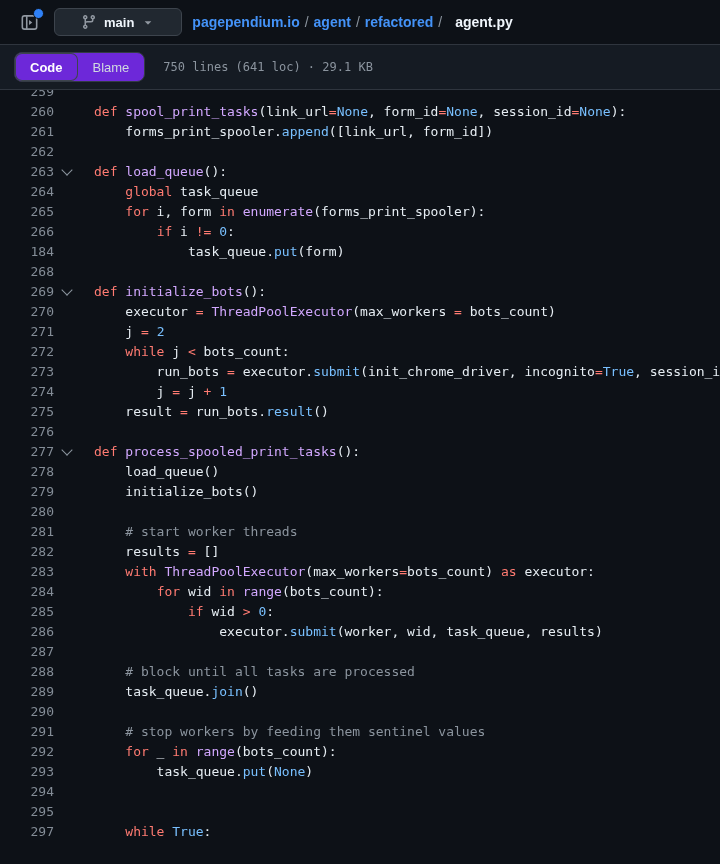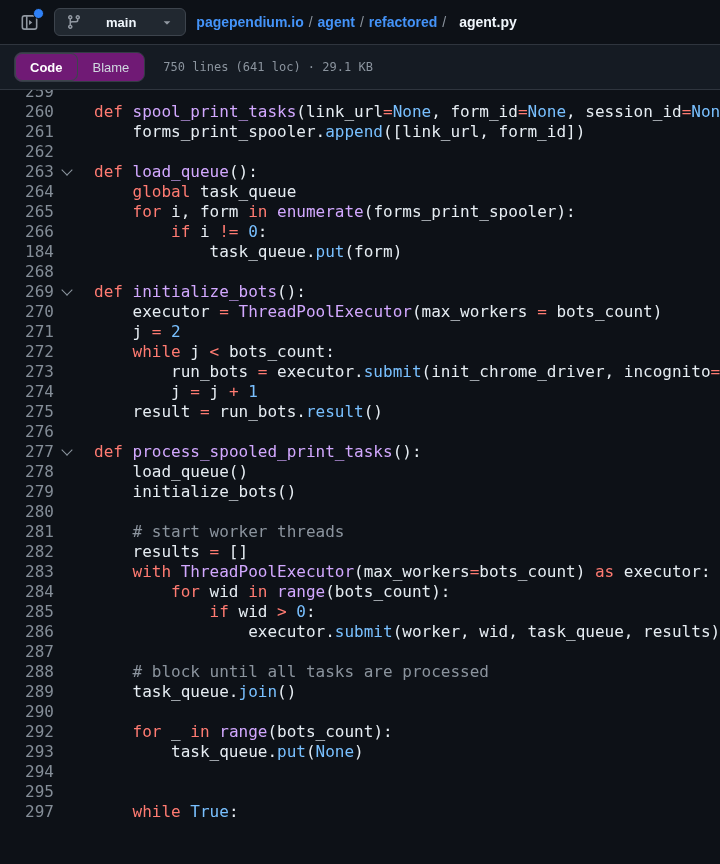--- a/index.html
+++ b/index.html
@@ -17,38 +17,38 @@
   .tree-btn{
     position:relative;width:30px;height:30px;flex:none;
     background:transparent;border:0;border-radius:6px;
     display:flex;align-items:center;justify-content:center;cursor:pointer;
   }
   .tree-btn .dot{
     position:absolute;top:1px;right:0px;width:9px;height:9px;border-radius:50%;
     border:1.5px solid #0d1117;box-sizing:content-box;
   }
   .branch-btn{
-    display:inline-flex;align-items:center;gap:24px;height:28px;flex:none;
-    padding:0 11px;background:#212830;border:1px solid #3d444d;border-radius:6px;
+    display:inline-flex;align-items:center;gap:7px;height:28px;flex:none;
+    padding:0 26px;background:#212830;border:1px solid #3d444d;border-radius:6px;
     color:#f0f6fc;font-weight:700;font-size:13px;cursor:pointer;
     font-family:"Liberation Sans",sans-serif;
   }
   .breadcrumb{display:flex;align-items:center;font-size:14px;white-space:nowrap;overflow:hidden;}
   .breadcrumb a{text-decoration:none;font-weight:700;}
   .bc-sep{color:#8b949e;padding:0 5px;font-weight:400;}
   .bc-file{color:#f0f6fc;font-weight:700;margin-left:8px;}
   
   .toolbar{
     height:46px;box-sizing:border-box;background:#151b23;
     border-top:1px solid #2f353e;border-bottom:1px solid #2f353e;
     display:flex;align-items:center;gap:18px;padding:0 14px;
   }
   .seg{
     display:flex;align-items:stretch;height:30px;box-sizing:border-box;
-    background:#701a75;border:1px solid #343b45;border-radius:8px;
+    background:#6d28d9;border:1px solid #343b45;border-radius:8px;
   }
   .seg .tab{
     display:flex;align-items:center;padding:0 15px;font-size:13px;cursor:pointer;
     border:0;background:transparent;font-family:"Liberation Sans",sans-serif;
   }
   .tab-code{
     background:#04070b;color:#ffffff;font-weight:700;
     border-radius:7px;box-shadow:inset 0 0 0 1px #3d444d;
   }
   .tab-blame{color:#d1d9e0;font-weight:400;}
@@ -56,21 +56,21 @@
     font-family:"DejaVu Sans Mono","Liberation Mono",monospace;
     font-size:12px;color:#8b949e;
   }
   
   .code-area{
     height:774px;overflow:hidden;background:#0d1117;position:relative;
   }
   .lines{margin-top:-8px;}
   .row{
     display:flex;height:20px;line-height:20px;white-space:pre;
-    font-family:"DejaVu Sans Mono","Liberation Mono",monospace;font-size:16px;
+    font-family:"DejaVu Sans Mono","Liberation Mono",monospace;font-size:13px;
   }
   .ln{width:54px;flex:none;text-align:right;cursor:pointer;user-select:none;}
   .fold{width:26px;flex:none;display:flex;align-items:center;justify-content:center;cursor:pointer;}
   .chev{
     width:7px;height:7px;margin-top:-4px;
     border-right:1.6px solid #8b949e;border-bottom:1.6px solid #8b949e;
     transform:rotate(45deg);
   }
   .src{padding-left:14px;}
 </style>
@@ -149,19 +149,20 @@
       <div class="row"><span class="ln">281</span><span class="fold"></span><span class="src"><span class="tk-c">    # start worker threads</span></span></div>
       <div class="row"><span class="ln">282</span><span class="fold"></span><span class="src"><span class="tk-p">    results </span><span class="tk-k">=</span><span class="tk-p"> []</span></span></div>
       <div class="row"><span class="ln">283</span><span class="fold"></span><span class="src"><span class="tk-p">    </span><span class="tk-k">with</span><span class="tk-p"> </span><span class="tk-e">ThreadPoolExecutor</span><span class="tk-p">(max_workers</span><span class="tk-k">=</span><span class="tk-p">bots_count) </span><span class="tk-k">as</span><span class="tk-p"> executor:</span></span></div>
       <div class="row"><span class="ln">284</span><span class="fold"></span><span class="src"><span class="tk-p">        </span><span class="tk-k">for</span><span class="tk-p"> wid </span><span class="tk-k">in</span><span class="tk-p"> </span><span class="tk-e">range</span><span class="tk-p">(bots_count):</span></span></div>
       <div class="row"><span class="ln">285</span><span class="fold"></span><span class="src"><span class="tk-p">            </span><span class="tk-k">if</span><span class="tk-p"> wid </span><span class="tk-k">&gt;</span><span class="tk-p"> </span><span class="tk-b">0</span><span class="tk-p">:</span></span></div>
       <div class="row"><span class="ln">286</span><span class="fold"></span><span class="src"><span class="tk-p">                executor.</span><span class="tk-b">submit</span><span class="tk-p">(worker, wid, task_queue, results)</span></span></div>
       <div class="row"><span class="ln">287</span><span class="fold"></span><span class="src"></span></div>
       <div class="row"><span class="ln">288</span><span class="fold"></span><span class="src"><span class="tk-c">    # block until all tasks are processed</span></span></div>
       <div class="row"><span class="ln">289</span><span class="fold"></span><span class="src"><span class="tk-p">    task_queue.</span><span class="tk-b">join</span><span class="tk-p">()</span></span></div>
       <div class="row"><span class="ln">290</span><span class="fold"></span><span class="src"></span></div>
+      <div class="row"><span class="ln">291</span><span class="fold"></span><span class="src"><span class="tk-c">    # stop workers by feeding them sentinel values</span></span></div>
       <div class="row"><span class="ln">292</span><span class="fold"></span><span class="src"><span class="tk-p">    </span><span class="tk-k">for</span><span class="tk-p"> _ </span><span class="tk-k">in</span><span class="tk-p"> </span><span class="tk-e">range</span><span class="tk-p">(bots_count):</span></span></div>
       <div class="row"><span class="ln">293</span><span class="fold"></span><span class="src"><span class="tk-p">        task_queue.</span><span class="tk-b">put</span><span class="tk-p">(</span><span class="tk-b">None</span><span class="tk-p">)</span></span></div>
       <div class="row"><span class="ln">294</span><span class="fold"></span><span class="src"></span></div>
       <div class="row"><span class="ln">295</span><span class="fold"></span><span class="src"></span></div>
       <div class="row"><span class="ln">297</span><span class="fold"></span><span class="src"><span class="tk-p">    </span><span class="tk-k">while</span><span class="tk-p"> </span><span class="tk-b">True</span><span class="tk-p">:</span></span></div>
     </div>
 </div>
 
 </body></html>

